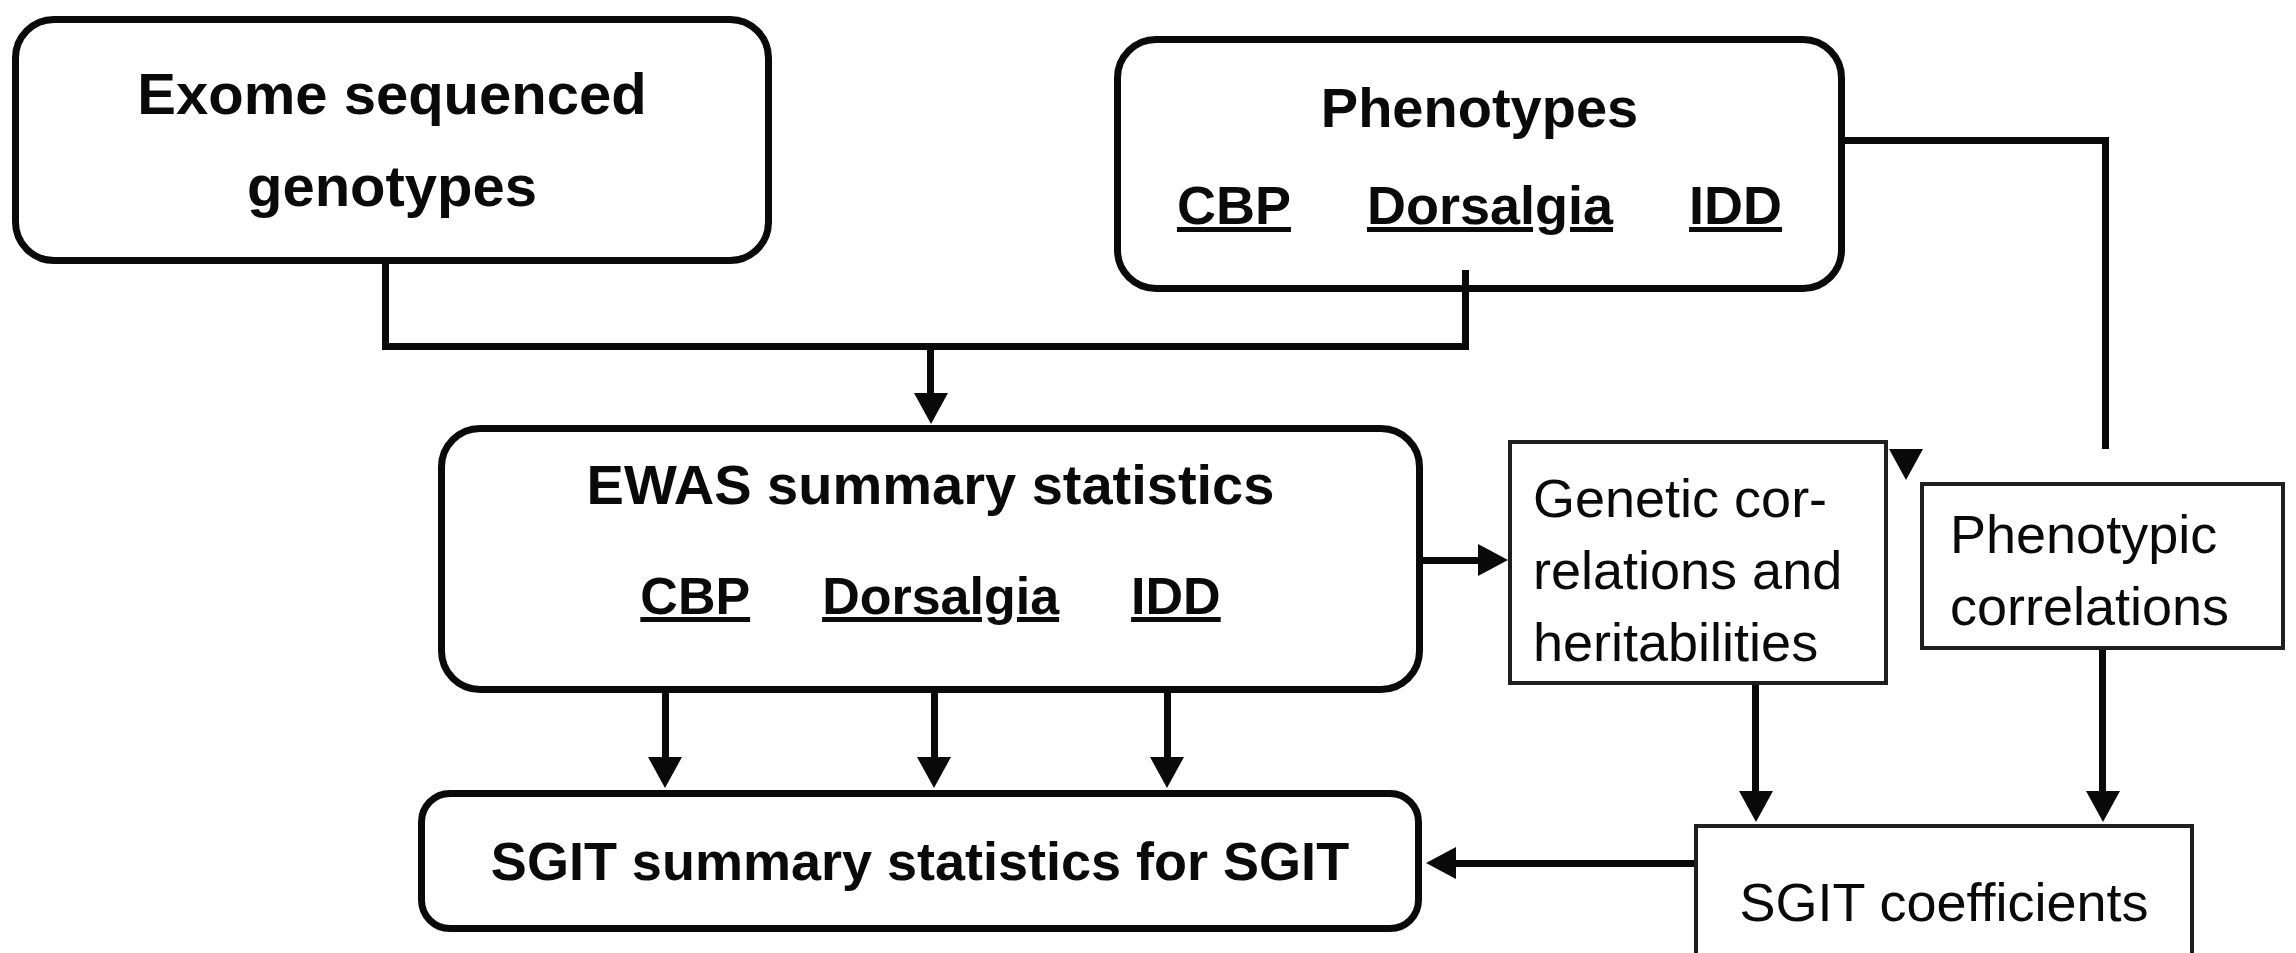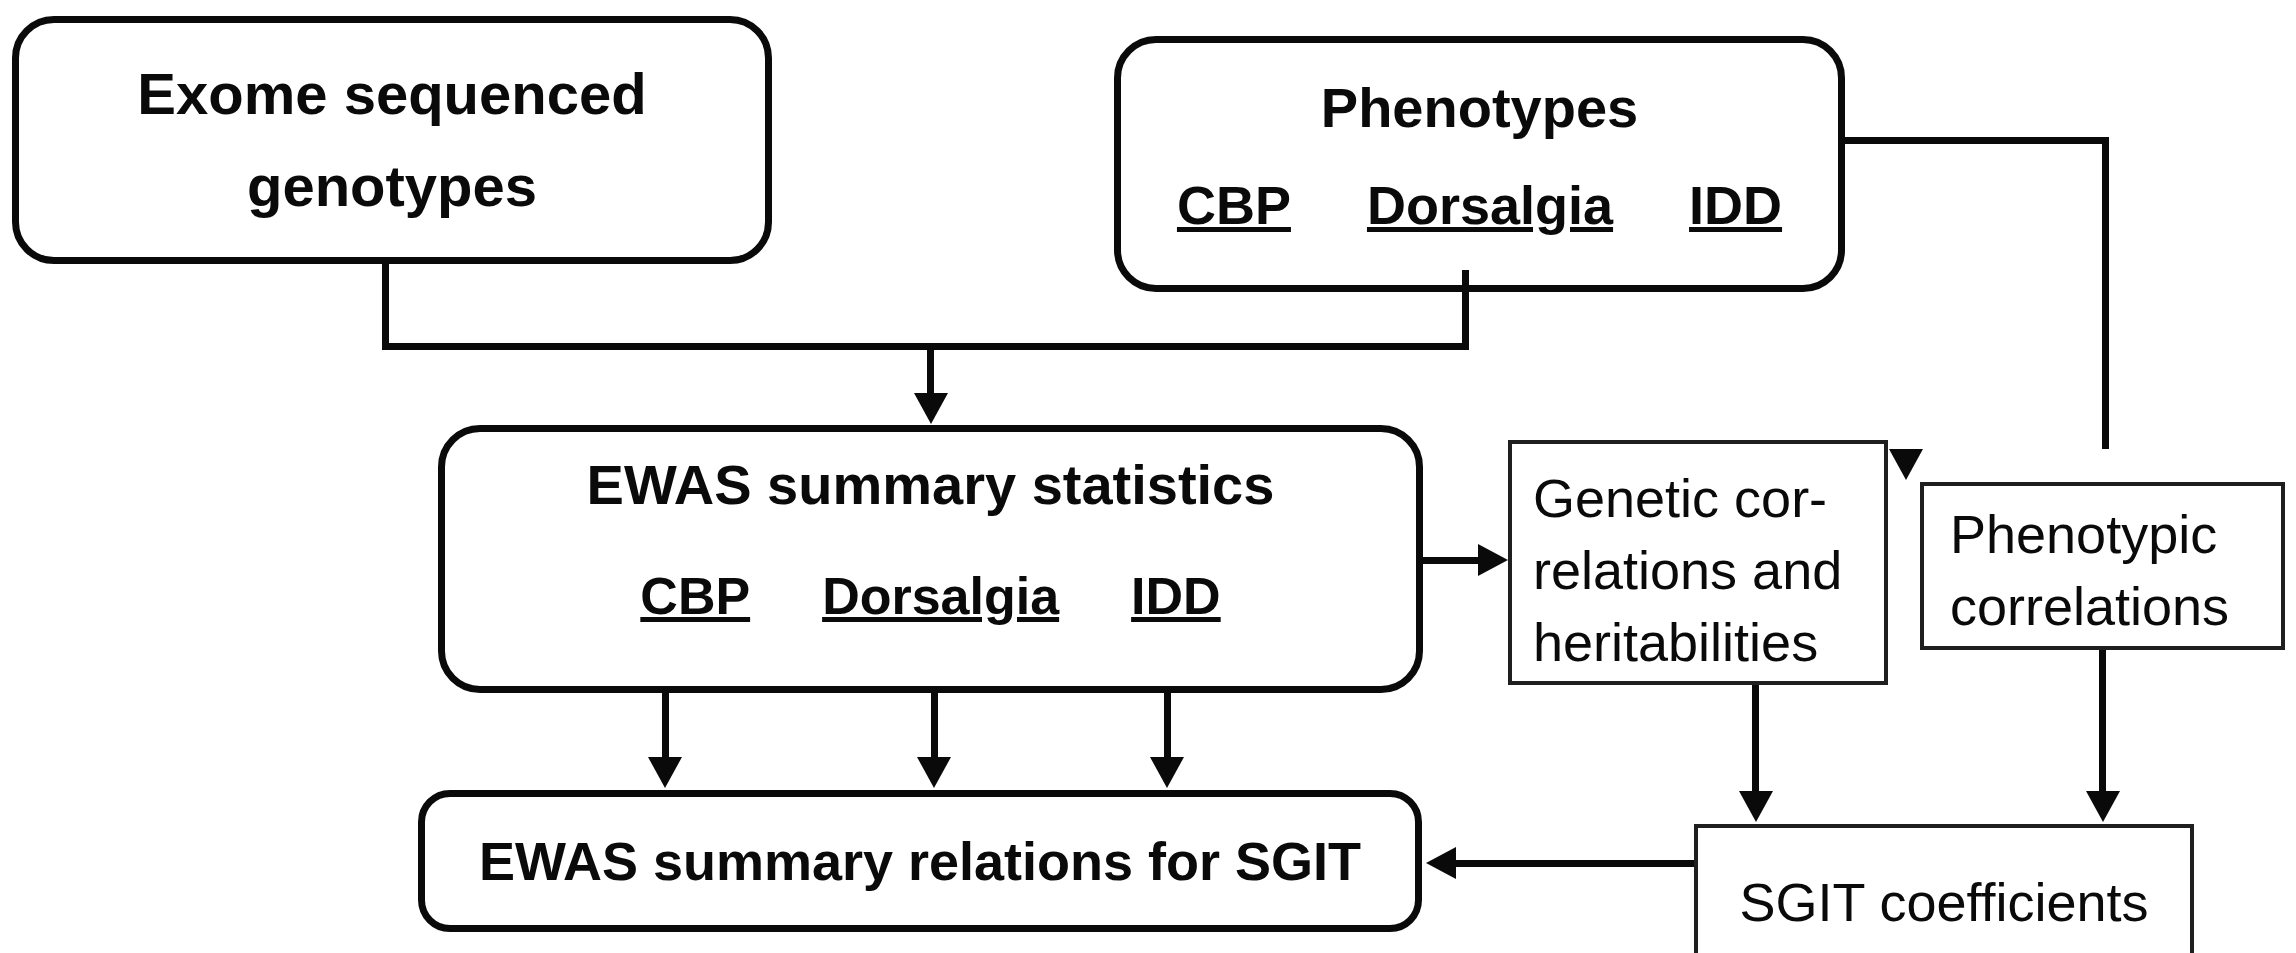--- a/index.html
+++ b/index.html
@@ -122,21 +122,21 @@
     <div class="plain-text">relations and</div>
     <div class="plain-text">heritabilities</div>
   </div>
 
   <div class="node thin" style="left:1920px; top:482px; width:365px; height:168px; padding:12px 0 0 26px; align-items:flex-start;">
     <div class="plain-text">Phenotypic</div>
     <div class="plain-text">correlations</div>
   </div>
 
   <div class="node thick" style="left:418px; top:790px; width:1004px; height:142px; border-radius:32px; justify-content:center;">
-    <div class="title-md" style="font-size:54px;">EWAS summary relations for SGIT</div>
+    <div class="title-md" style="font-size:54px;">SGIT summary statistics for SGIT</div>
   </div>
 
   <div class="node thin" style="left:1694px; top:824px; width:500px; height:156px; justify-content:center;">
     <div class="plain-text">SGIT coefficients</div>
   </div>
 
   <div class="line" style="left:382px; top:262px; width:7px; height:88px;"></div>
 
   <div class="line" style="left:1462px; top:270px; width:7px; height:80px;"></div>
 

